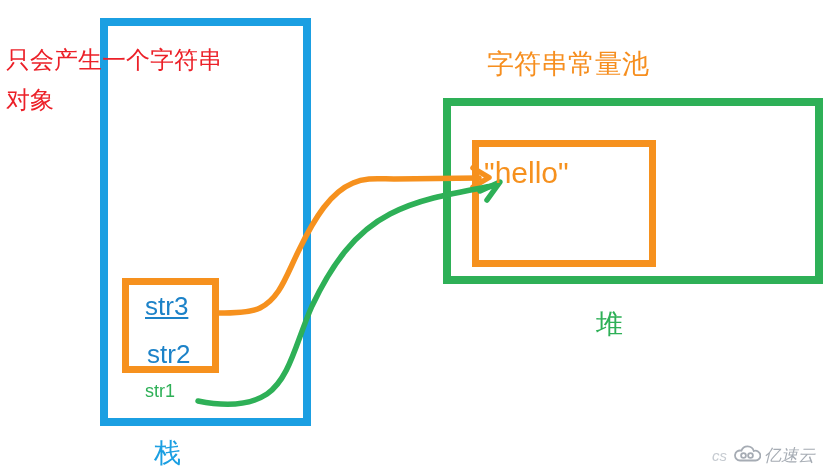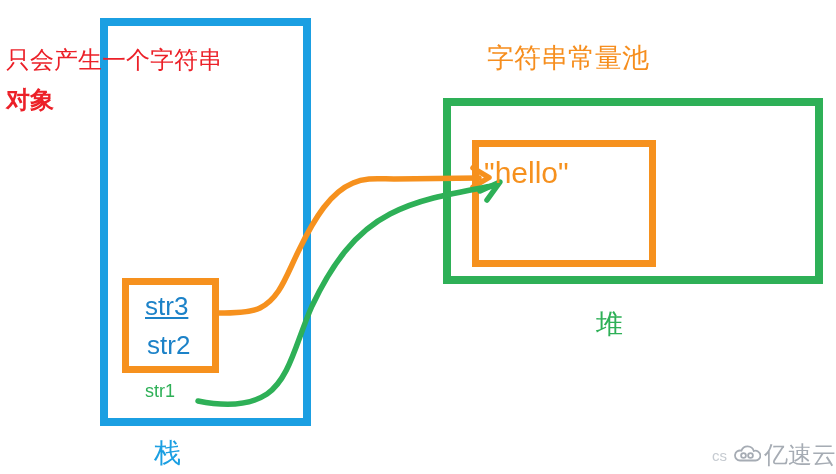--- a/index.html
+++ b/index.html
@@ -26,35 +26,35 @@
     left: 472px; top: 140px; width: 184px; height: 127px;
     border: 7px solid #F6911E; box-sizing: border-box;
   }
   .var-box {
     left: 122px; top: 278px; width: 97px; height: 95px;
     border: 7px solid #F6911E; box-sizing: border-box;
   }
 
   
   .annotation-line1 { left: 6px;  top: 44px;  font-size: 24px; color: #EC2028; white-space: nowrap; }
-  .annotation-line2 { left: 6px;  top: 84px;  font-size: 24px; color: #EC2028; font-weight: bold; }
-  .pool-title  { left: 487px; top: 40px;  font-size: 27px; color: #F68E1E; white-space: nowrap; }
+  .annotation-line2 { left: 6px;  top: 84px;  font-size: 24px; color: #EC2028; }
+  .pool-title  { left: 487px; top: 46px;  font-size: 27px; color: #F68E1E; white-space: nowrap; }
   .hello-text  { left: 484px; top: 156px; font-size: 30px; color: #F6911E; white-space: nowrap; }
   .var-str3    { left: 145px; top: 291px; font-size: 26px; color: #1C82C8; text-decoration: underline; }
-  .var-str2    { left: 147px; top: 330px; font-size: 26px; color: #1C82C8; }
+  .var-str2    { left: 147px; top: 339px; font-size: 26px; color: #1C82C8; }
   .var-str1    { left: 145px; top: 381px; font-size: 18px; color: #2EB057; }
   .stack-label { left: 154px; top: 435px; font-size: 27px; color: #1B9FE2; }
   .heap-label  { left: 596px; top: 306px; font-size: 27px; color: #2EB057; }
 
   .watermark {
     left: 712px; top: 440px; width: 124px; height: 30px;
-    display: flex; align-items: center;
+    display: flex; align-items: center; font-style: italic;
   }
   .wm-prefix { font-size: 15px; color: #C6CBD1; margin-right: 7px; }
-  .wm-brand  { font-size: 24px; color: #A6ACB4; margin-left: 3px; }
+  .wm-brand  { font-size: 17px; color: #A6ACB4; margin-left: 3px; }
 
   svg.arrows { left: 0; top: 0; width: 836px; height: 474px; pointer-events: none; }
 </style>
 </head>
 <body>
 
 <div id="canvas">
 
   <div class="abs stack-rect"></div>
 

